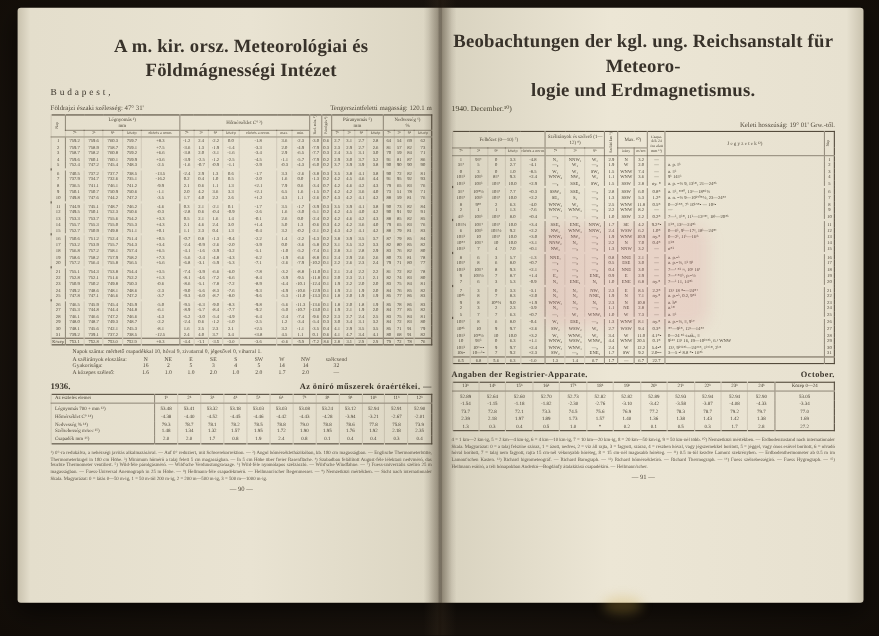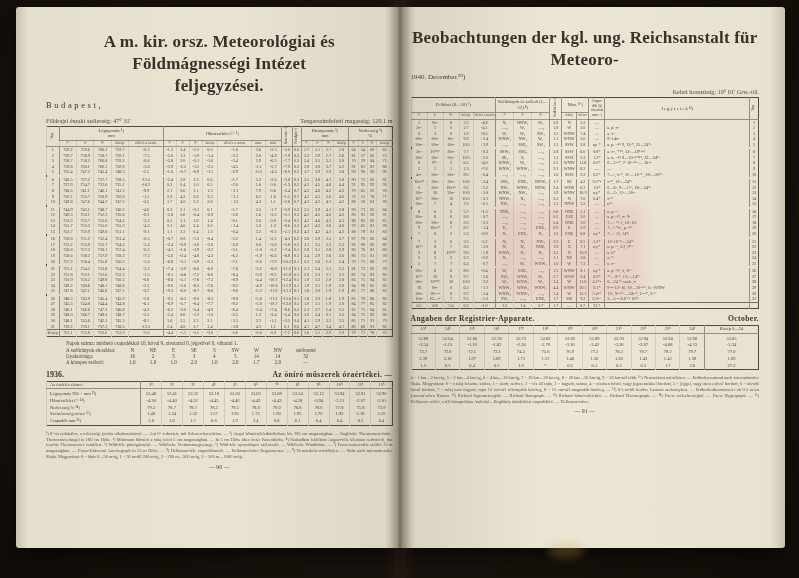--- a/index.html
+++ b/index.html
@@ -61,21 +61,20 @@
 </style>
 </head>
 <body>
 
 <div class="photo">
   <div class="book">
 
     <section class="page left">
       <div class="title">
         <div>A m. kir. orsz. Meteorológiai és Földmágnességi Intézet</div>
-        <div>feljegyzései.</div>
       </div>
       <div class="city">Budapest,</div>
       <div class="coords">
         <span>Földrajzi északi szélesség: 47° 31'</span>
         <span class="r">Tengerszintfeletti magasság: 120.1 m</span>
       </div>
 
       <table class="main lt">
         <thead>
           <tr>
@@ -1074,20 +1073,21 @@
           </tbody>
       </table>
 
       <p class="foot">¹) 0°-ra redukálva, a nehézségi javítás alkalmazásával. — Auf 0° reduziert, mit Schwerekorrektion. — ²) Angol hőmérsékletházikóban, kb. 180 cm magasságban. — Englische Thermometerhütte, Thermometerkugel in 180 cm Höhe. ³) Minimum hőmérő a talaj felett 5 cm magasságban. — In 5 cm Höhe über freier Rasenfläche. ⁴) Szabadban felállított August-féle lélektani nedvmérő, das feuchte Thermometer ventiliert. ⁵) Wild-féle párolgásmérő. — Wild'sche Verdunstungswaage. ⁶) Wild-féle nyomólapos szélzászló. — Wild'sche Windfahne. — ⁷) Fuess-univerzális szélíró 25 m magasságban. — Fuess-Universal Anemograph in 25 m Höhe. — ⁸) Hellmann-féle csapadékmérő. — Hellmann'scher Regenmesser. — ⁹) Nemzetközi mértékben. — Sicht nach internationaler Skala. Magyarázat: 0 = látás 0—50 m-ig, 1 = 50 m-től 200 m-ig, 2 = 200 m—500 m-ig, 3 = 500 m—1000 m-ig.</p>
       <div class="pageno">— 90 —</div>
     </section>
 
     <section class="page right">
       <div class="title">
         <div>Beobachtungen der kgl. ung. Reichsanstalt für Meteoro-</div>
+        <div>logie und Erdmagnetismus.</div>
       </div>
       <div class="dateline">1940. December.¹⁰)</div>
       <div class="coords">
         <span></span>
         <span class="r">Keleti hosszúság: 19° 01' Grw.-től.</span>
       </div>
 
       <table class="main rt">
         <colgroup>
           <col style="width:16px">

